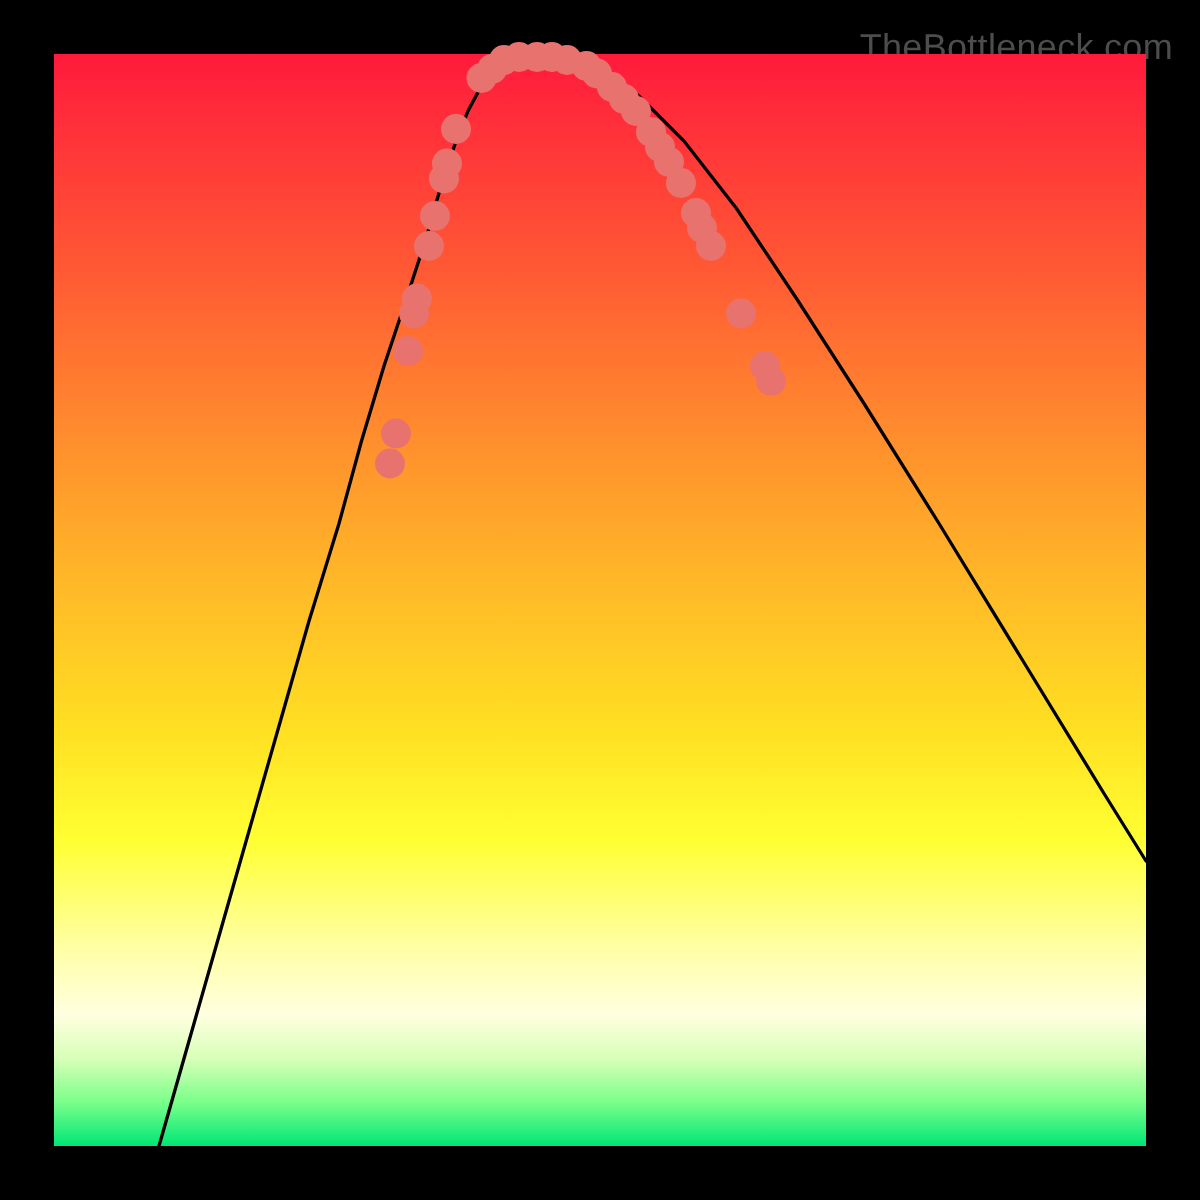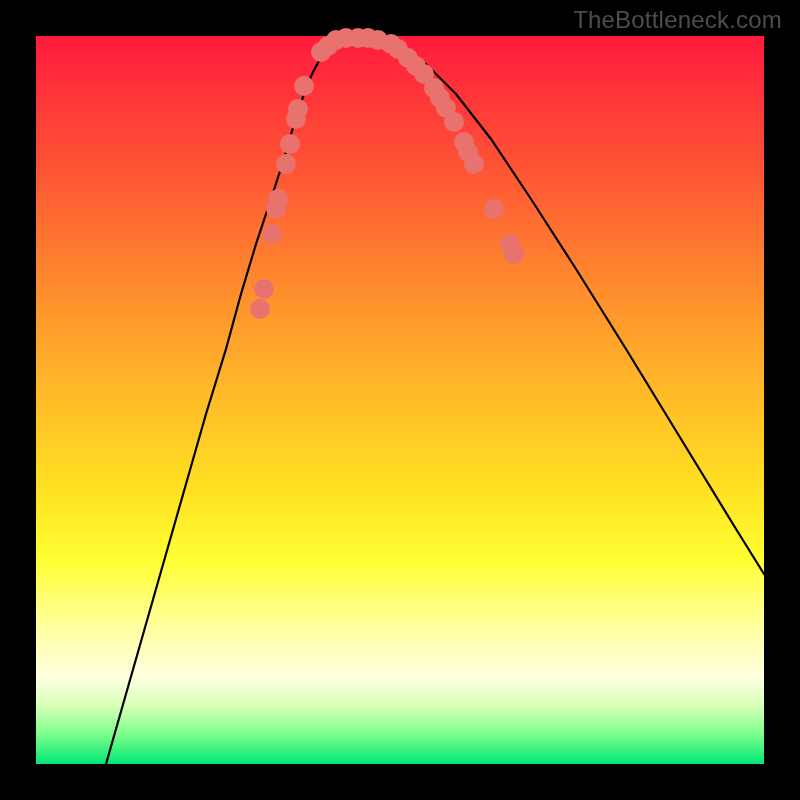--- a/index.html
+++ b/index.html
@@ -37,21 +37,21 @@
       #ffff33 72%,
       #ffffa8 82%,
       #ffffe0 88%,
       #d8ffb8 92%,
       #7aff8a 96%,
       #00e676 100%
     );
   }
   .watermark {
     position: absolute;
-    top: 6px;
+    top: 18px;
     right: 18px;
     color: #4d4d4d;
     font-size: 24px;
     letter-spacing: 0.2px;
     user-select: none;
   }
   svg.curve {
     position: absolute;
     left: 0;
     top: 0;

